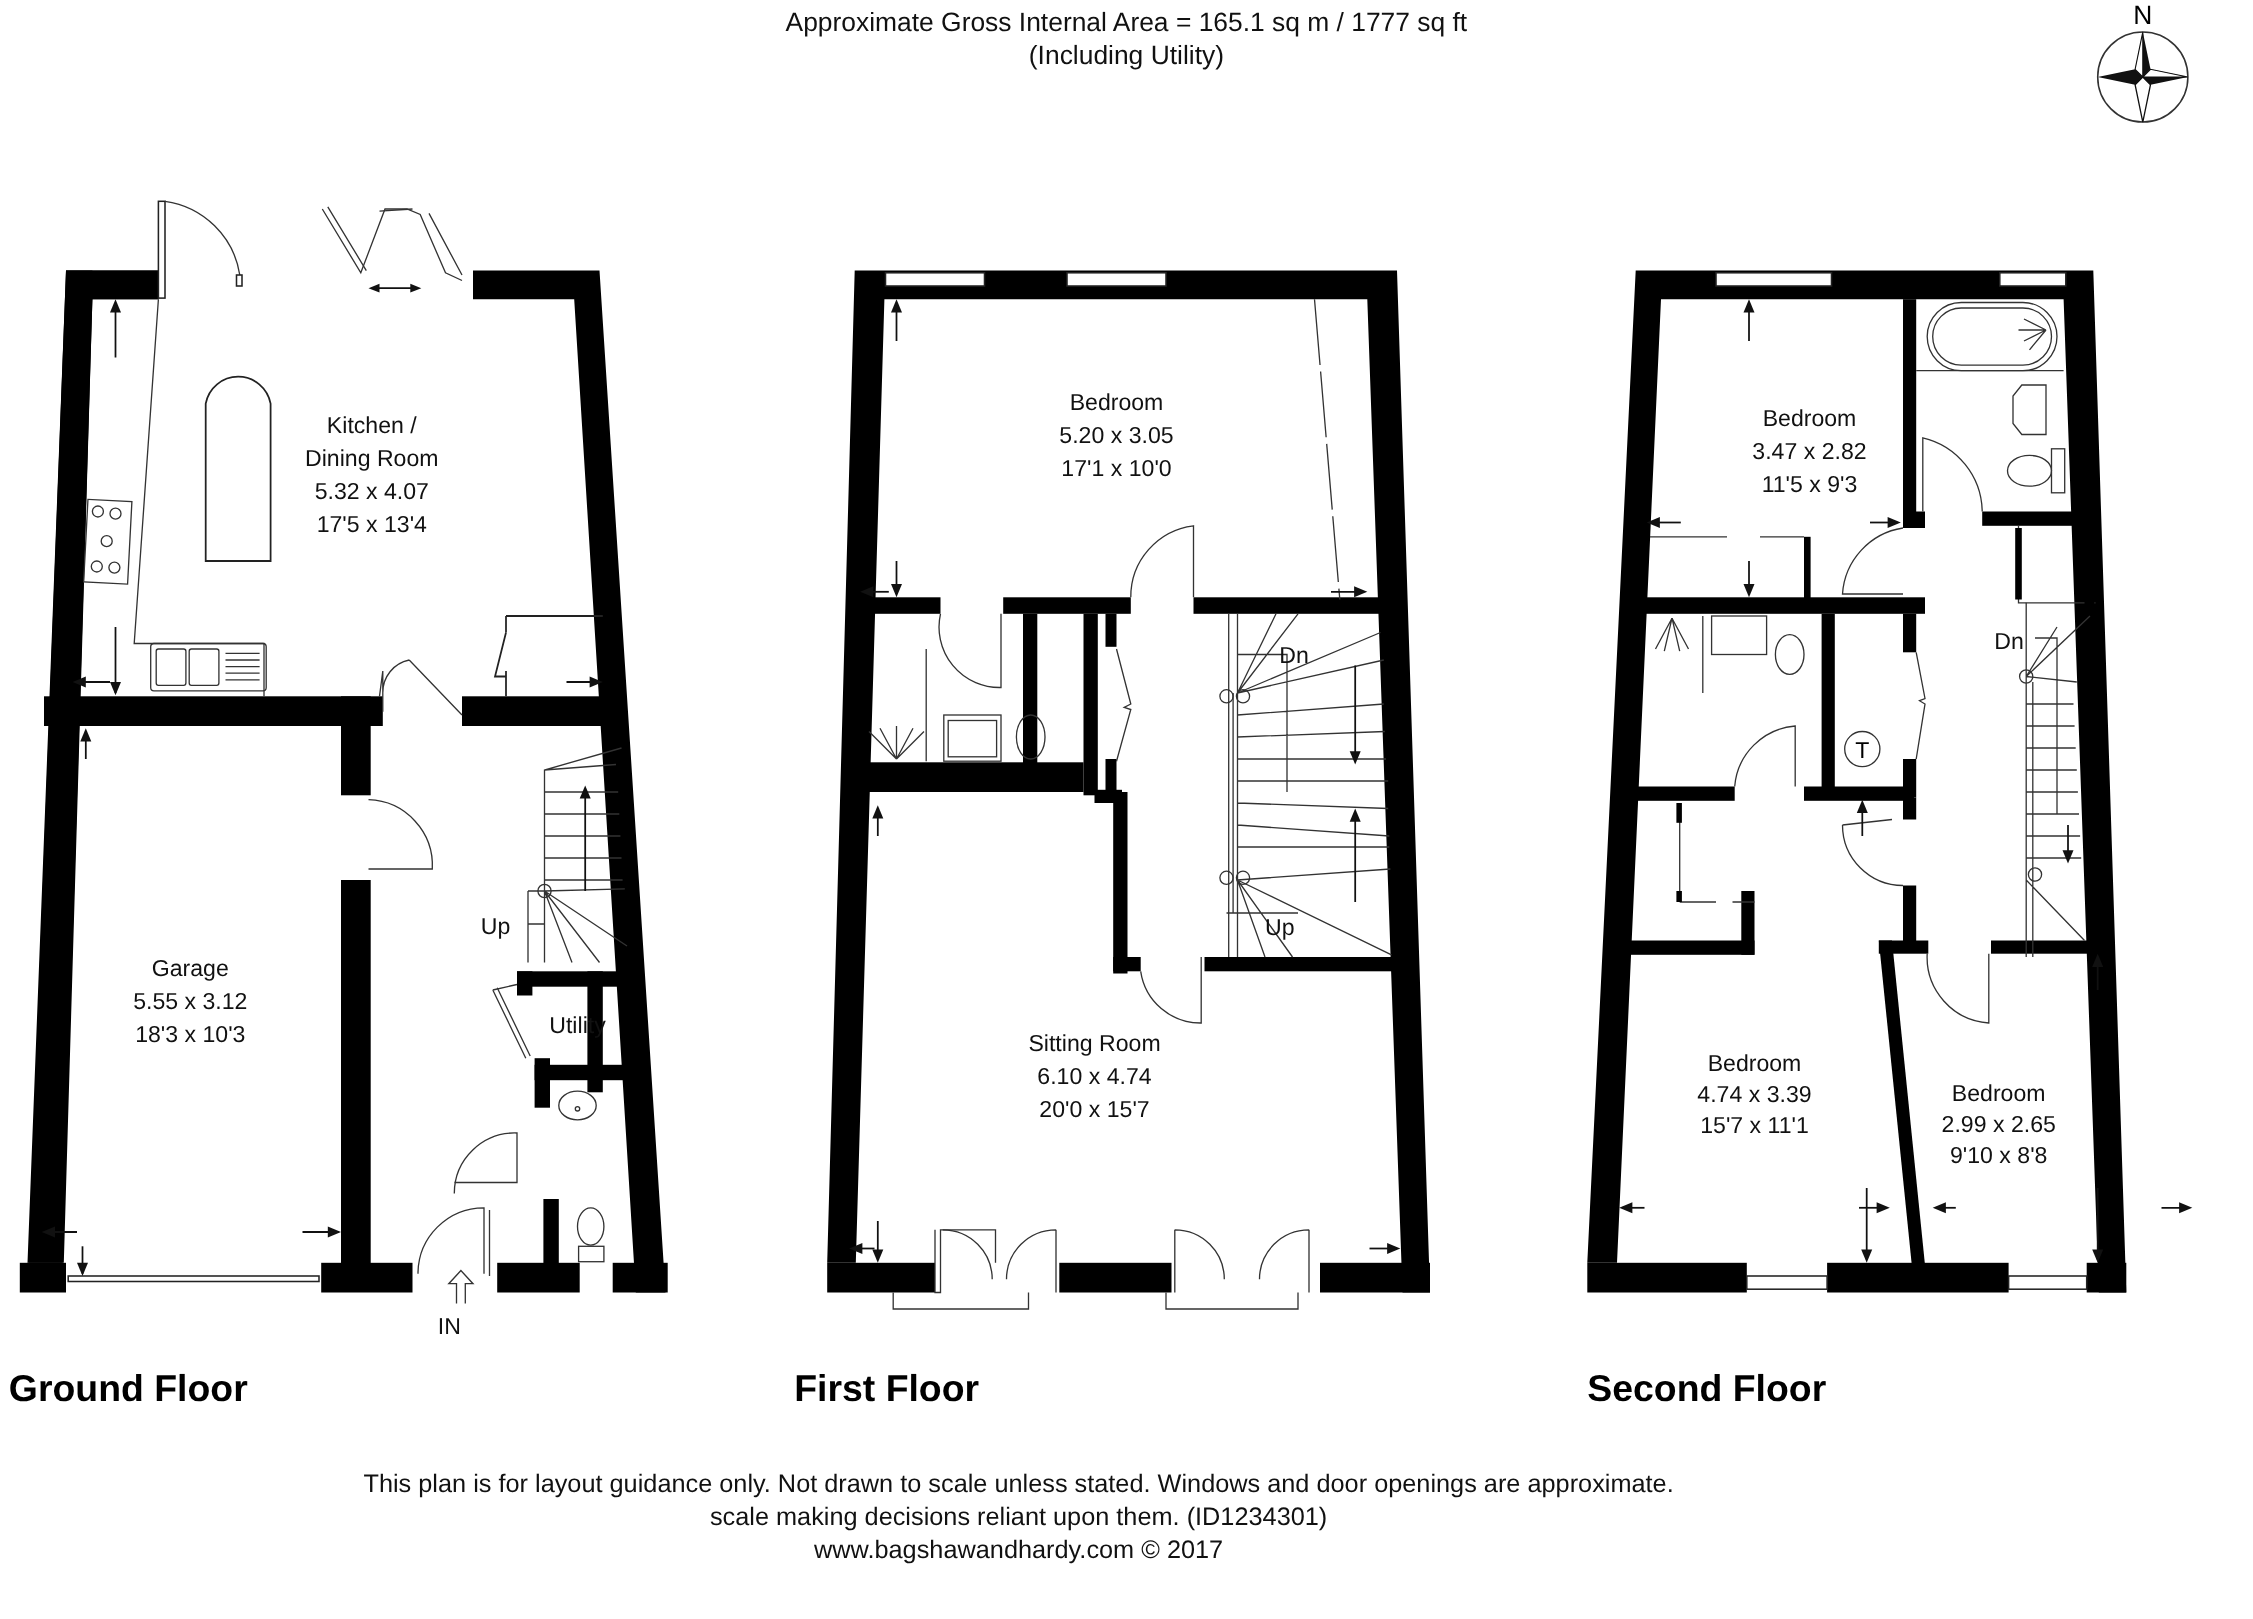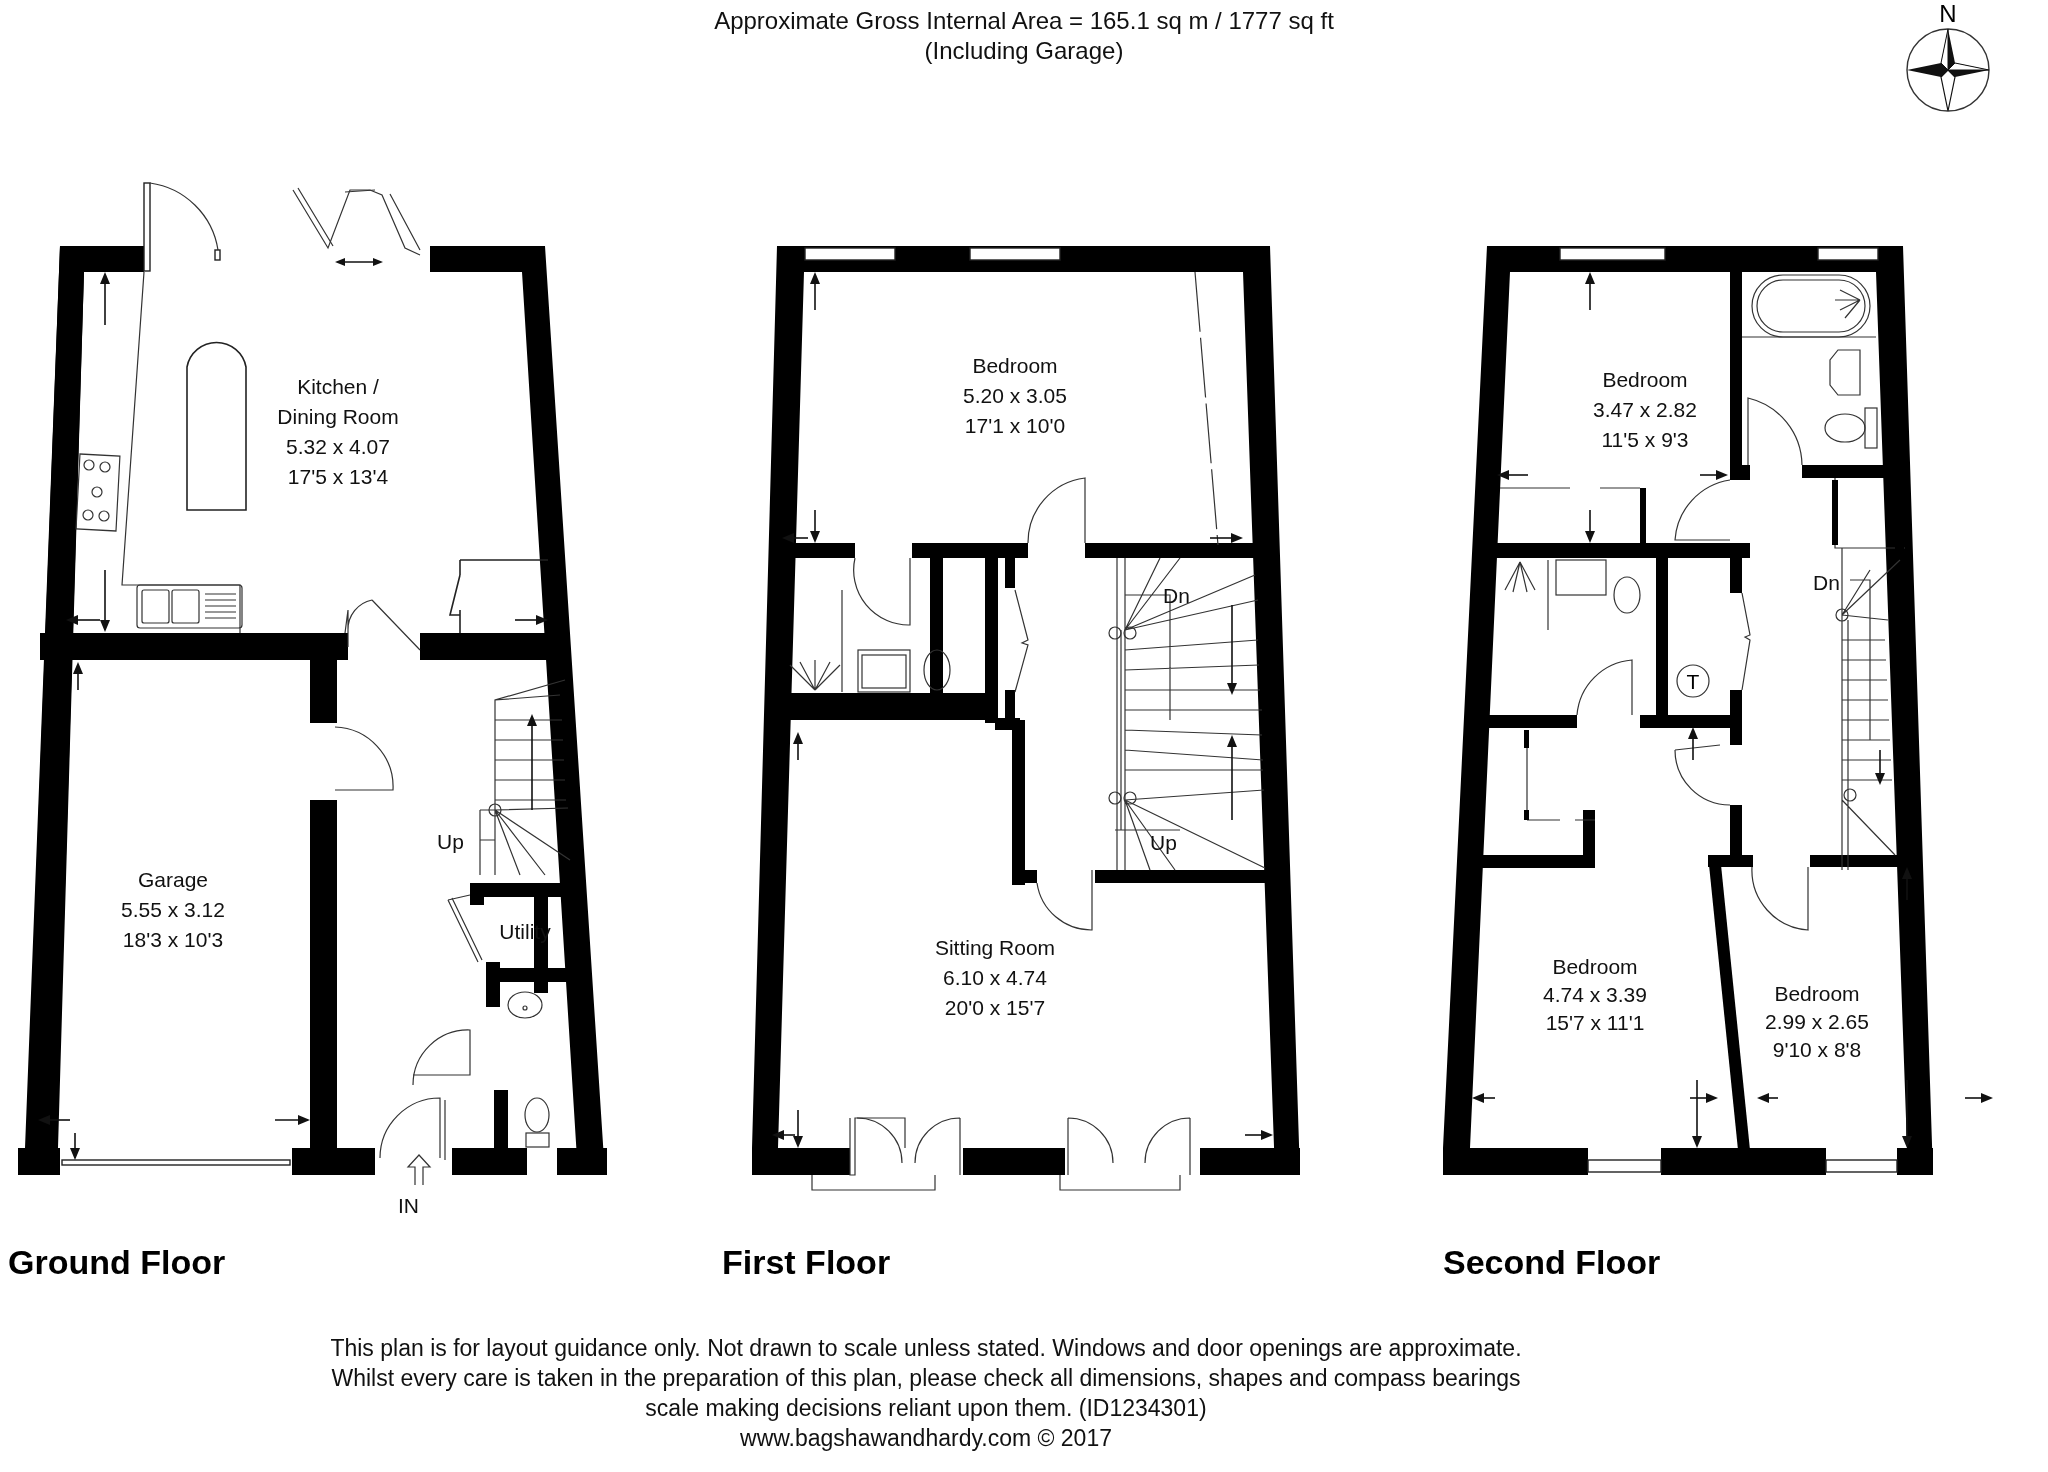--- a/index.html
+++ b/index.html
@@ -15,21 +15,21 @@
   .small-label { font-family: "Liberation Sans", sans-serif; font-size: 21px; fill: #111; }
   .floor-title { font-family: "Liberation Sans", sans-serif; font-size: 34px; font-weight: bold; fill: #000; }
   .header-text { position: absolute; left: 0; width: 2048px; text-align: center; font-size: 24px; line-height: 30px; color: #111; }
   .footer-text { position: absolute; left: 0; width: 1852px; text-align: center; font-size: 23px; line-height: 30px; color: #111; }
 </style>
 </head>
 <body>
 
 <div class="header-text" style="top:6px;">
   <div>Approximate Gross Internal Area = 165.1 sq m / 1777 sq ft</div>
-  <div>(Including Garage)</div>
+  <div>(Including Utility)</div>
 </div>
 
 <svg id="plan" viewBox="0 0 2048 1472" xmlns="http://www.w3.org/2000/svg">
 
   <g>
     <text x="1948" y="22" font-size="24" text-anchor="middle" font-family="Liberation Sans, sans-serif">N</text>
     <circle cx="1948" cy="70" r="41" fill="none" stroke="#333" stroke-width="1.4"></circle>
     <polygon points="1948,29 1955,63 1948,70 1941,63" fill="#111"></polygon>
     <polygon points="1948,111 1941,77 1948,70 1955,77" fill="#fff" stroke="#111" stroke-width="1.2"></polygon>
     <polygon points="1907,70 1941,63 1948,70 1941,77" fill="#111"></polygon>
@@ -390,16 +390,15 @@
     <text class="room-label" x="1595" y="1030">15'7 x 11'1</text>
     <text class="room-label" x="1817" y="1001">Bedroom</text>
     <text class="room-label" x="1817" y="1029">2.99 x 2.65</text>
     <text class="room-label" x="1817" y="1057">9'10 x 8'8</text>
     <text class="floor-title" x="1443" y="1274">Second Floor</text>
   </g>
 </svg>
 
 <div class="footer-text" style="top:1333px;">
   <div>This plan is for layout guidance only. Not drawn to scale unless stated. Windows and door openings are approximate.</div>
-  <div>Whilst every care is taken in the preparation of this plan, please check all dimensions, shapes and compass bearings</div>
   <div>scale making decisions reliant upon them. (ID1234301)</div>
   <div>www.bagshawandhardy.com © 2017</div>
 </div>
 
 </body></html>

